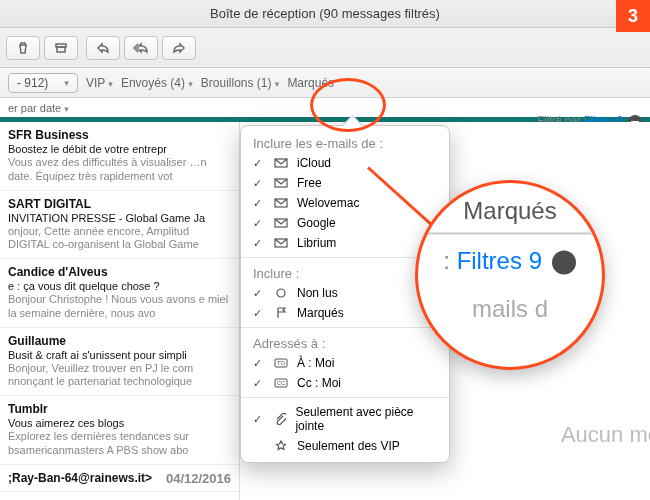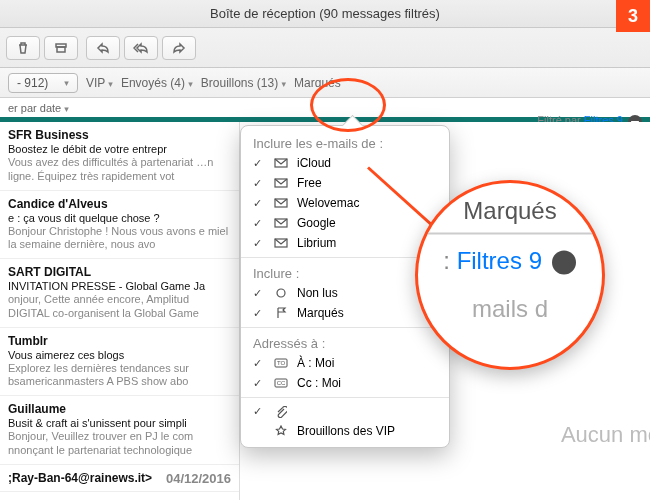--- a/index.html
+++ b/index.html
@@ -99,63 +99,63 @@
     </div>
   </div>
 
   <div class="filterbar">
     <div class="seg">
         <span>- 912)</span>
         <span class="chev">▾</span>
       </div>
     <span class="filterlink"><span>VIP</span> <span class="chev">▾</span></span>
     <span class="filterlink"><span>Envoyés (4)</span> <span class="chev">▾</span></span>
-    <span class="filterlink"><span>Brouillons (13)</span> <span class="chev">▾</span></span>
+    <span class="filterlink"><span>Brouillons (1)</span> <span class="chev">▾</span></span>
     <span class="filterlink">Marqués</span>
   </div>
 
   <div class="subbar">
     <span><span>er par date</span> <span class="chev">▾</span></span>
     <span class="right">
       <span>Filtré par</span>
       <span class="flink">Filtres 9</span>
       <span class="filticon">
           <span style="width:8px;height:1.5px;margin-top:0"></span>
         </span>
     </span>
   </div>
 
   <div class="split">
     <div class="list" id="msglist">
         <div class="msg">
           <div class="from">SFR Business</div>
           <div class="subj">Boostez le débit de votre entrepr</div>
-          <div class="prev">Vous avez des difficultés à partenariat …n ligne. Équipez très rapidement vot</div>
+          <div class="prev">Vous avez des difficultés à visualiser …n date. Équipez très rapidement vot</div>
+        </div>
+        <div class="msg">
+          <div class="from">SART DIGITAL</div>
+          <div class="subj">INVITATION PRESSE - Global Game Ja</div>
+          <div class="prev">onjour, Cette année encore, Amplitud DIGITAL co-organisent la Global Game</div>
         </div>
         <div class="msg">
           <div class="from">Candice d'Alveus</div>
           <div class="subj">e : ça vous dit quelque chose ?</div>
           <div class="prev">Bonjour Christophe ! Nous vous avons e miel la semaine dernière, nous avo</div>
         </div>
         <div class="msg">
-          <div class="from">SART DIGITAL</div>
-          <div class="subj">INVITATION PRESSE - Global Game Ja</div>
-          <div class="prev">onjour, Cette année encore, Amplitud DIGITAL co-organisent la Global Game</div>
+          <div class="from">Guillaume</div>
+          <div class="subj">Busit &amp; craft ai s'unissent pour simpli</div>
+          <div class="prev">Bonjour, Veuillez trouver en PJ le com nnonçant le partenariat technologique</div>
         </div>
         <div class="msg">
           <div class="from">Tumblr</div>
           <div class="subj">Vous aimerez ces blogs</div>
           <div class="prev">Explorez les dernières tendances sur bsamericanmasters A PBS show abo</div>
         </div>
         <div class="msg">
-          <div class="from">Guillaume</div>
-          <div class="subj">Busit &amp; craft ai s'unissent pour simpli</div>
-          <div class="prev">Bonjour, Veuillez trouver en PJ le com nnonçant le partenariat technologique</div>
-        </div>
-        <div class="msg">
           <div class="from">;Ray-Ban-64@rainews.it&gt;<span class="date">04/12/2016</span></div>
         </div>
       </div>
     <div class="preview">
       <div class="nomsg">Aucun me</div>
     </div>
   </div>
 
   <div class="popover" id="pop">
       <div class="sect">Inclure les e-mails de :</div>
@@ -252,29 +252,30 @@
         <span>Cc : Moi</span>
       </div>
       <div class="hr"></div>
       <div class="row">
         <span class="chk">✓</span>
         <span class="ic">
           <svg width="12" height="12" fill="none" stroke="#555" stroke-width="1.2">
             <path d="M9 3l-5 5a2 2 0 102.8 2.8l5-5a3 3 0 10-4.2-4.2L3 6"></path>
           </svg>
         </span>
+        <span>Seulement avec pièce jointe</span>
       </div>
       <div class="row">
         <span class="chk"></span>
         <span class="ic">
           <svg width="12" height="12" fill="none" stroke="#555" stroke-width="1.2">
             <path d="M6 1l1.5 3 3 .4-2.2 2 .6 3L6 8l-2.9 1.4.6-3L1.5 4.4l3-.4z"></path>
           </svg>
         </span>
-        <span>Brouillons des VIP</span>
+        <span>Seulement des VIP</span>
       </div>
     </div>
 
   <div class="ring small"></div>
   <div class="connector"></div>
   <div class="ring big">
     <div class="zoom">
       <div class="zlab">Marqués</div>
       <div class="zrow"><span>: </span><span class="zblue">Filtres 9</span> <span class="zi"></span></div>
       <div class="zrow" style="color:#aaa;margin-top:10px">mails d</div>

